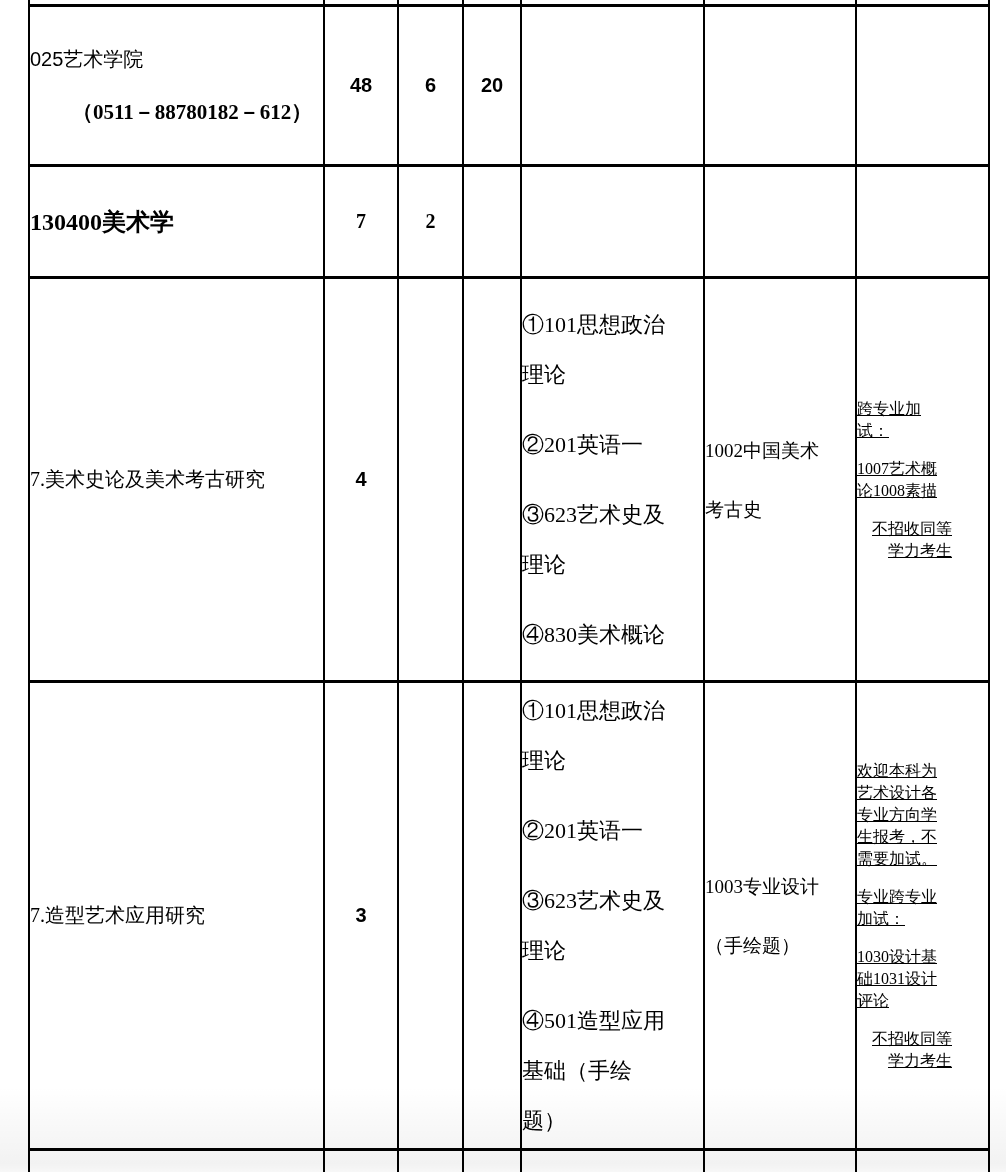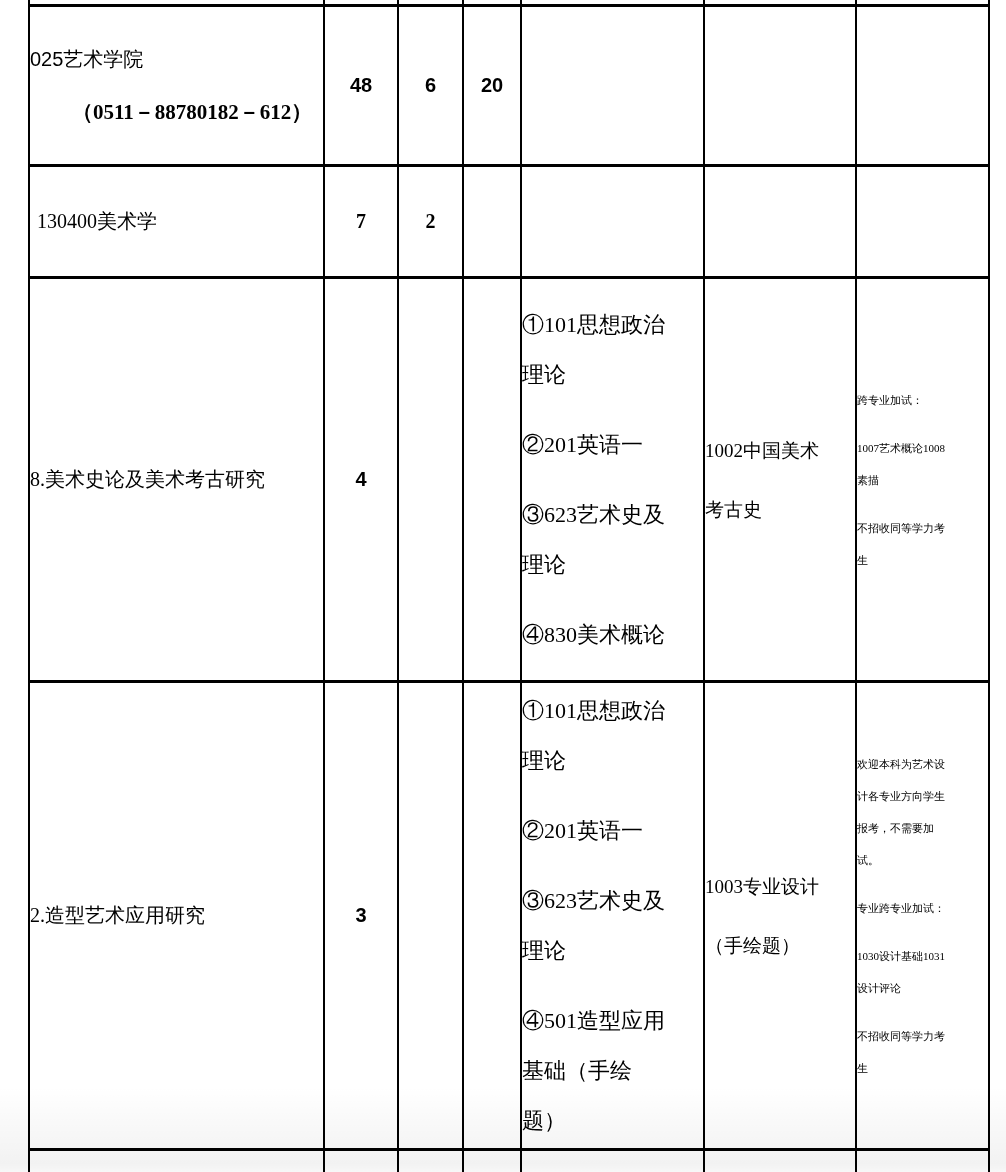--- a/index.html
+++ b/index.html
@@ -52,24 +52,23 @@
     margin: 0 0 26px 0;
   }
   .college-phone {
     font-size: 21px;
     font-weight: bold;
     line-height: 28px;
     margin: 0;
     padding-left: 42px;
   }
   .major-name {
-    font-size: 20px;
-    font-weight: normal;
+    font-size: 24px;
+    font-weight: bold;
     margin: 0;
-    padding-left: 7px;
   }
   .direction-name {
     font-size: 20px;
     font-weight: normal;
     margin: 0;
   }
 
   
   td.num { text-align: center; font-weight: bold; font-size: 20px; }
   td.num-sans  { font-family: "Liberation Sans", "DejaVu Sans", sans-serif; margin-left: 7px; }
@@ -86,25 +85,26 @@
   td.c5 .inner p:last-child { margin-bottom: 0; }
 
   
   td.c6 { padding-left: 11px; }
   td.c6 .inner { width: 126px; font-size: 19px; line-height: 59px; }
 
   
   td.c7 { padding-left: 11px; }
   td.c7 .inner { width: 95px; }
   td.c7 .inner p {
-    font-size: 11px;
-    line-height: 32px;
+    font-size: 16px;
+    line-height: 22px;
     margin: 0 0 16px 0;
-  }
-  td.c7 .inner p:last-child { margin-bottom: 0; }
+    text-decoration: underline;
+  }
+  td.c7 .inner p:last-child { margin-bottom: 0; text-align: right; }
 
   
   .bottom-shade {
     position: absolute;
     left: 0;
     right: 0;
     top: 1086px;
     height: 86px;
     background: linear-gradient(to bottom, rgba(0,0,0,0) 0%, rgba(0,0,0,0.05) 90%, rgba(0,0,0,0.03) 100%);
     pointer-events: none;
@@ -157,21 +157,21 @@
         <td class="num num-serif">7</td>
         <td class="num num-serif">2</td>
         <td></td>
         <td></td>
         <td></td>
         <td></td>
       </tr>
 
       <tr class="r-dir1">
         <td class="c1">
-          <p class="direction-name">8.美术史论及美术考古研究</p>
+          <p class="direction-name">7.美术史论及美术考古研究</p>
         </td>
         <td class="num num-sans">4</td>
         <td></td>
         <td></td>
         <td class="c5">
           <div class="inner">
                 <p>①101思想政治理论</p>
                 <p>②201英语一</p>
                 <p>③623艺术史及理论</p>
                 <p>④830美术概论</p>
@@ -184,21 +184,21 @@
           <div class="inner">
                 <p>跨专业加试：</p>
                 <p>1007艺术概论1008素描</p>
                 <p>不招收同等学力考生</p>
               </div>
         </td>
       </tr>
 
       <tr class="r-dir2">
         <td class="c1">
-          <p class="direction-name">2.造型艺术应用研究</p>
+          <p class="direction-name">7.造型艺术应用研究</p>
         </td>
         <td class="num num-sans">3</td>
         <td></td>
         <td></td>
         <td class="c5">
           <div class="inner">
                 <p>①101思想政治理论</p>
                 <p>②201英语一</p>
                 <p>③623艺术史及理论</p>
                 <p>④501造型应用基础（手绘题）</p>

